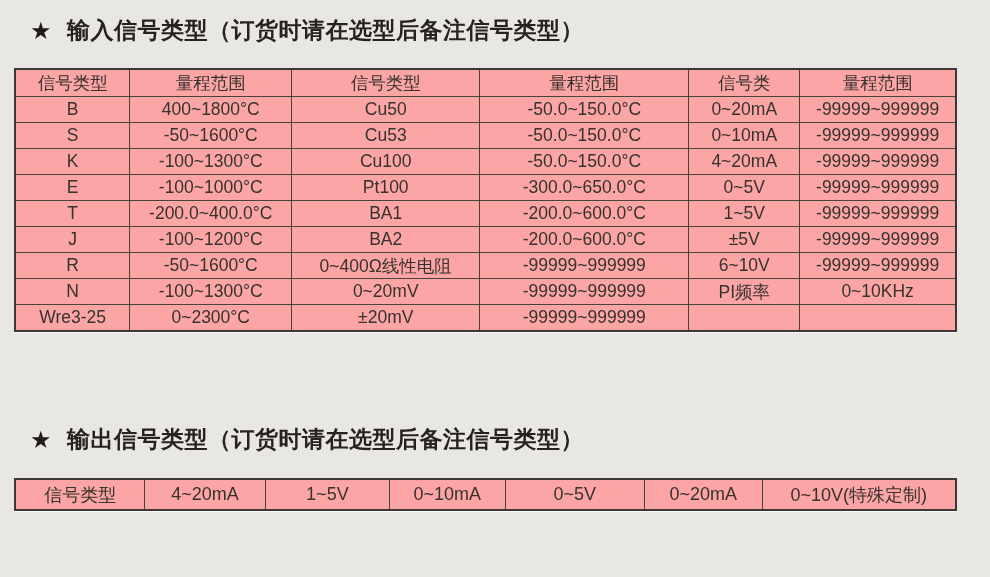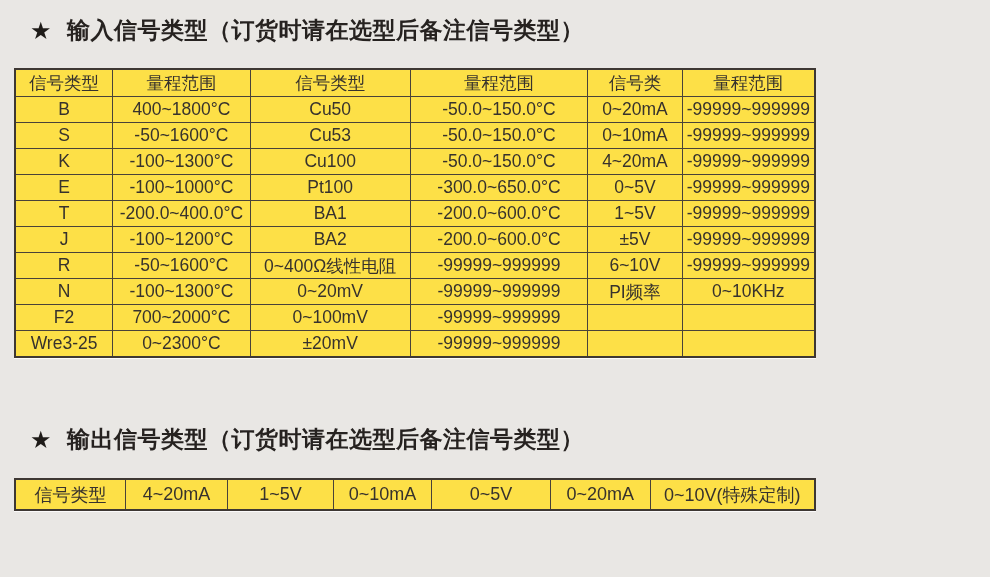--- a/index.html
+++ b/index.html
@@ -33,24 +33,24 @@
     font-size: 24px;
     line-height: 1;
     color: #1e1b18;
   }
   .title-input  { left: 30px; top: 15px; }
   .title-output { left: 30px; top: 424px; }
 
   table.spec {
     position: absolute;
     left: 14px;
-    width: 802px;
+    width: 943px;
     border-collapse: collapse;
     table-layout: fixed;
-    background: #fde047;
+    background: #fca5a5;
     border: 2px solid #3e3833;
     box-shadow: 0 1px 0 rgba(255,255,255,0.8);
   }
   table.spec th,
   table.spec td {
     border: 1px solid #494239;
     text-align: center;
     vertical-align: middle;
     padding: 0 2px;
     font-weight: normal;
@@ -151,28 +151,20 @@
           <td>6~10V</td>
           <td>-99999~999999</td>
         </tr>
         <tr>
           <td>N</td>
           <td>-100~1300°C</td>
           <td>0~20mV</td>
           <td>-99999~999999</td>
           <td>PI频率</td>
           <td>0~10KHz</td>
-        </tr>
-        <tr>
-          <td>F2</td>
-          <td>700~2000°C</td>
-          <td>0~100mV</td>
-          <td>-99999~999999</td>
-          <td></td>
-          <td></td>
         </tr>
         <tr>
           <td>Wre3-25</td>
           <td>0~2300°C</td>
           <td>±20mV</td>
           <td>-99999~999999</td>
           <td></td>
           <td></td>
         </tr>
       </tbody>

